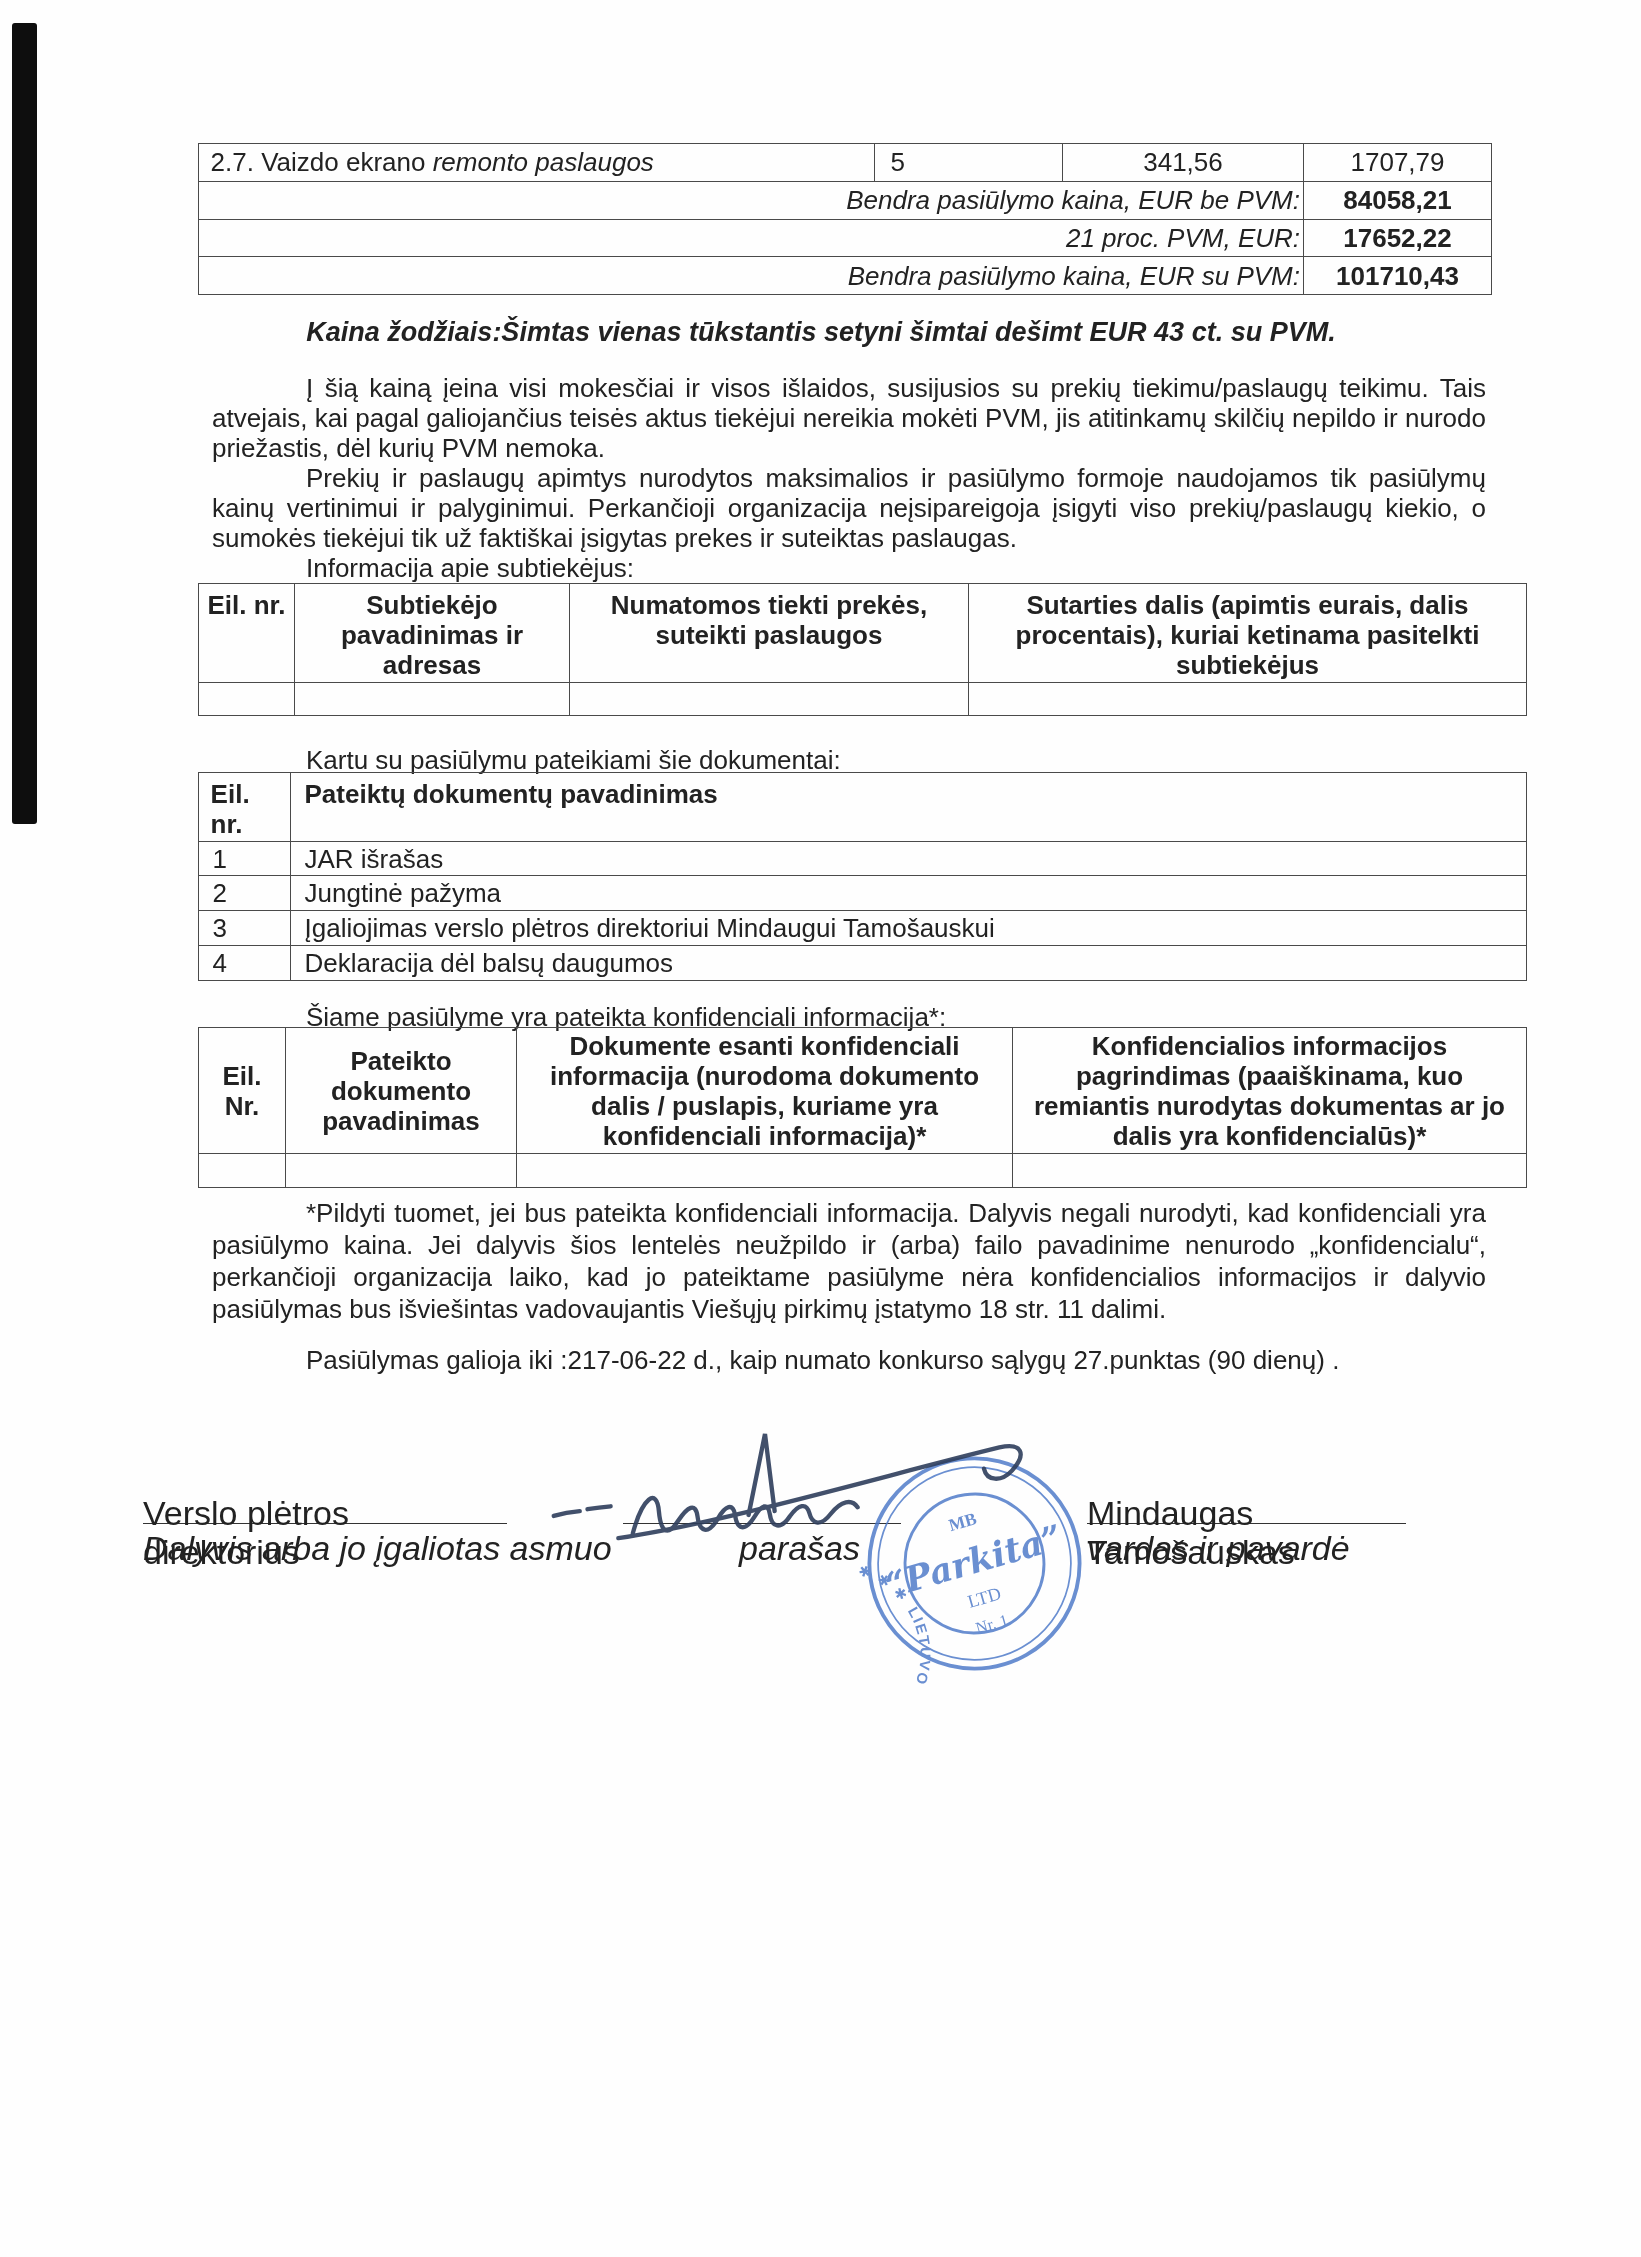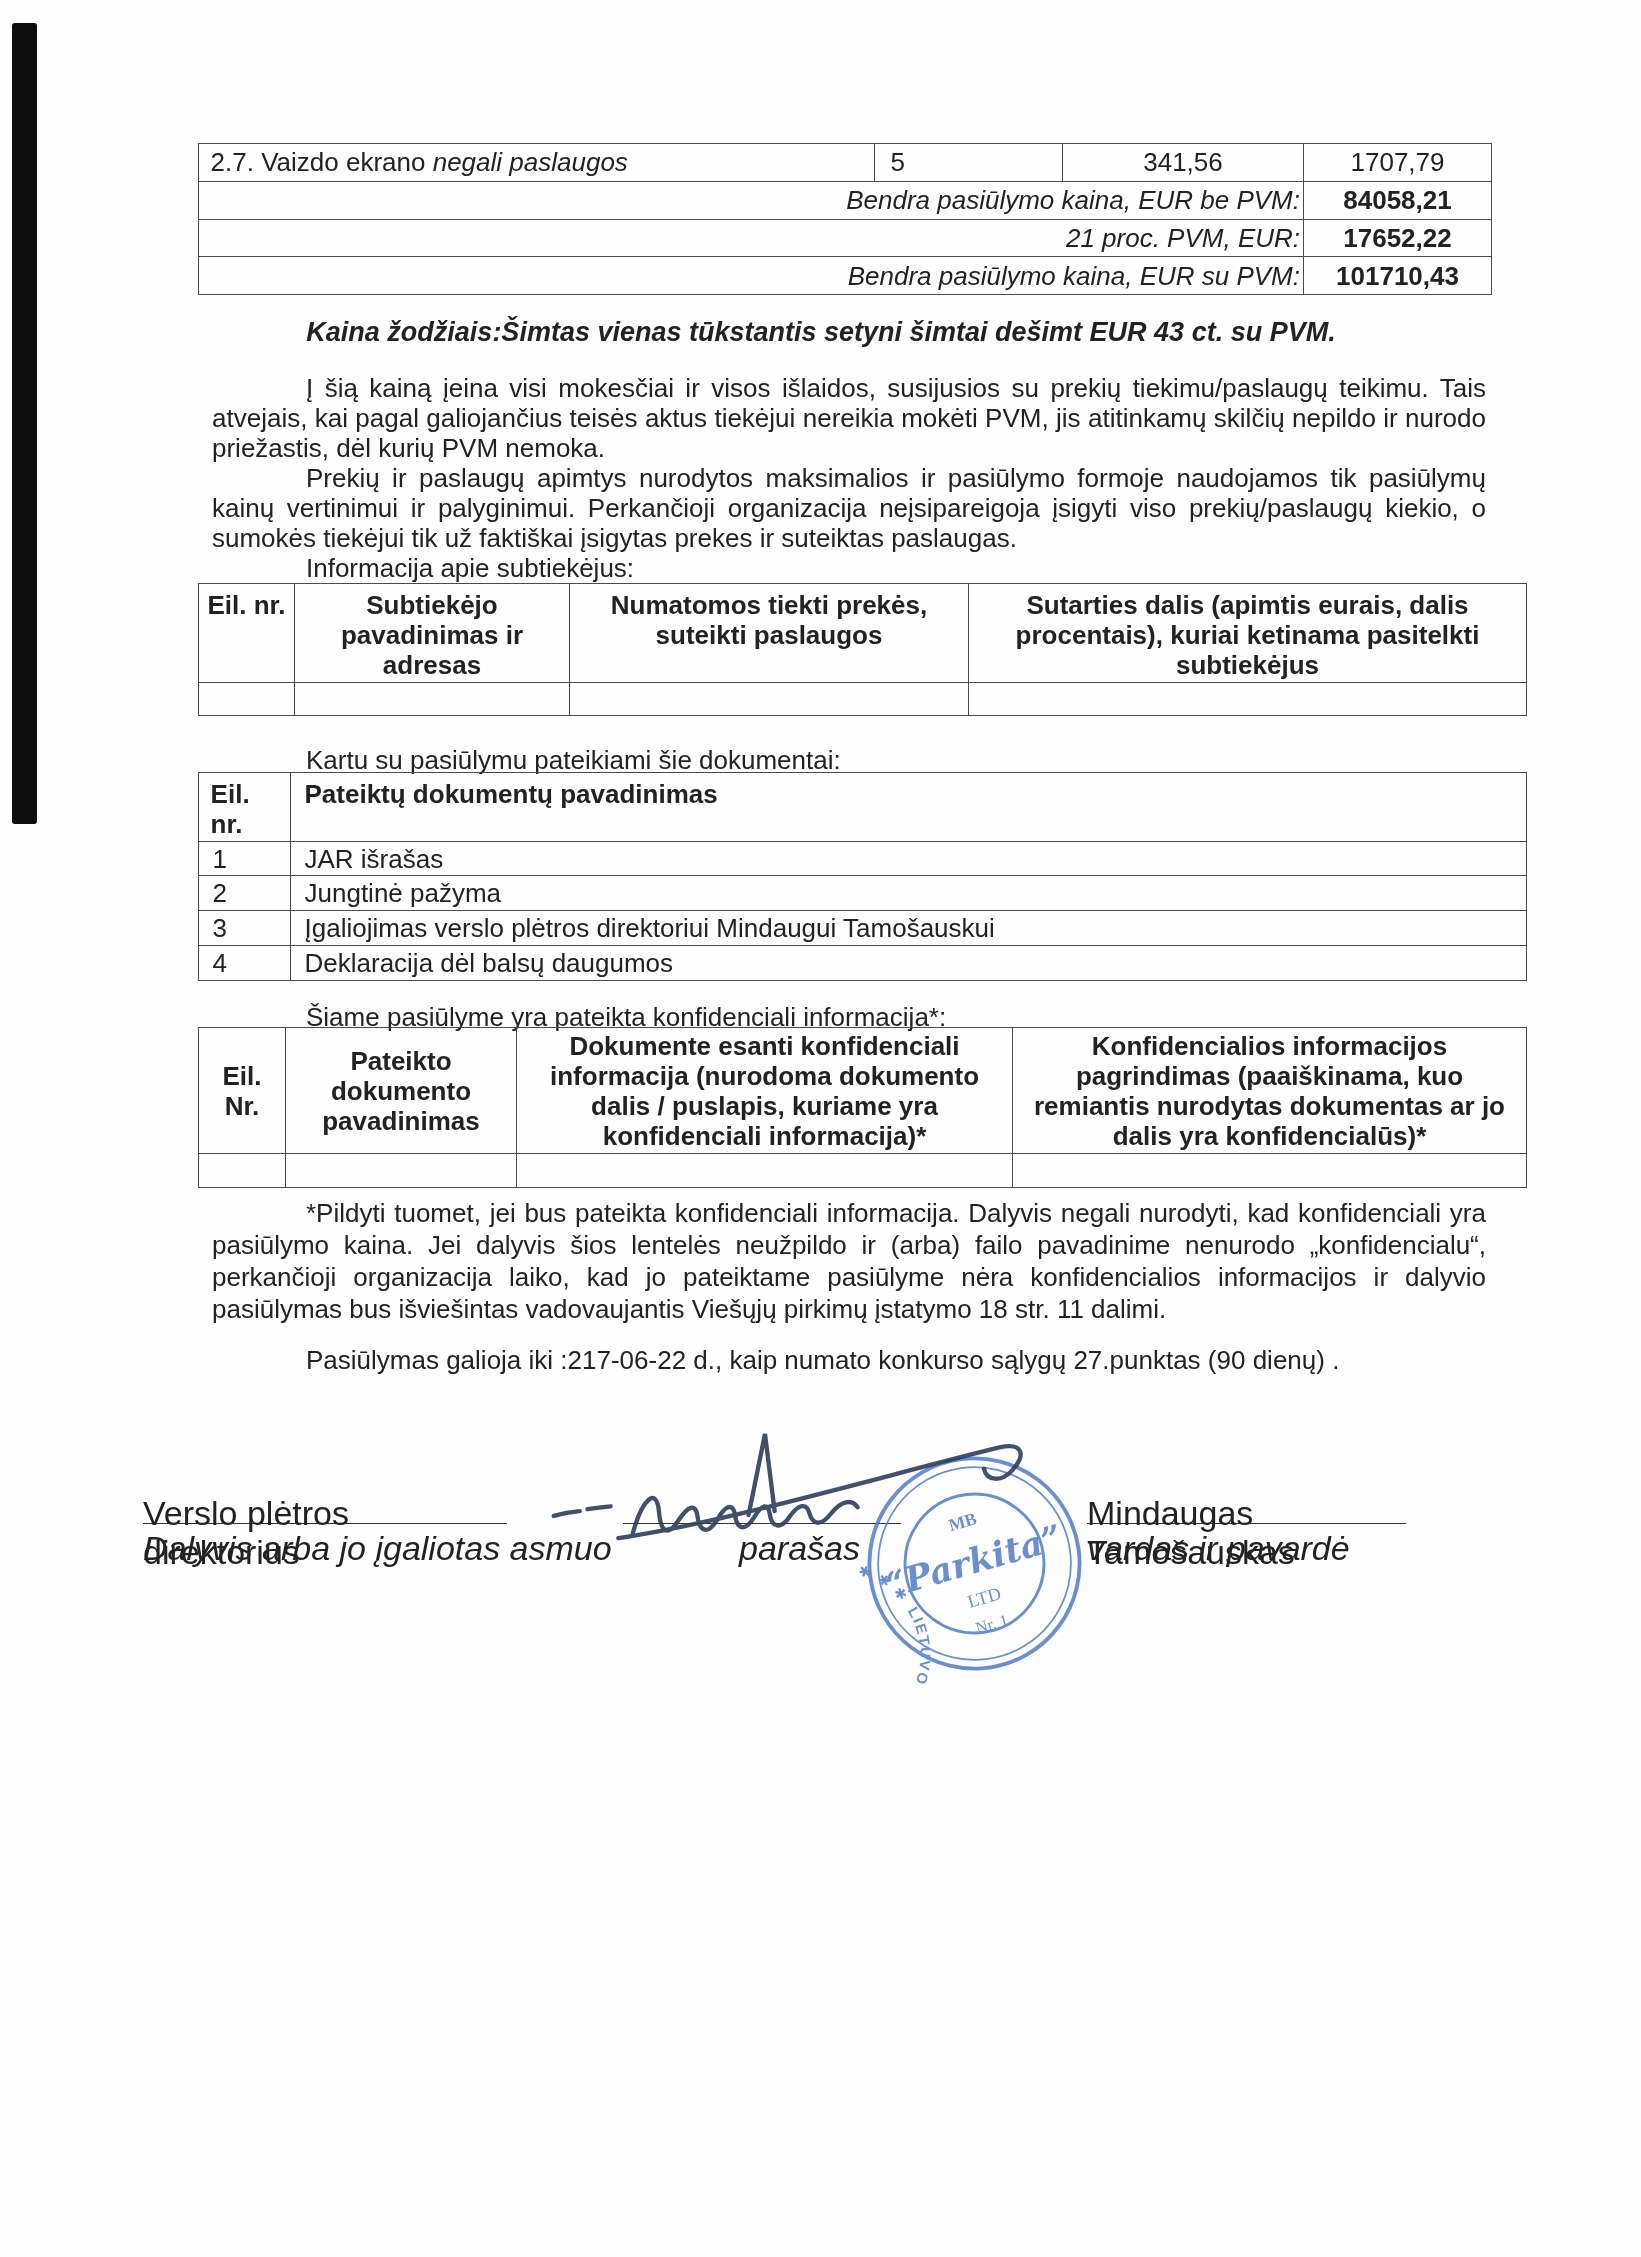--- a/index.html
+++ b/index.html
@@ -43,21 +43,21 @@
 
   <table class="abs ptable" style="left:198px;top:143px;width:1294px;">
     <colgroup>
         <col style="width:676px">
         <col style="width:188px">
         <col style="width:241px">
         <col style="width:188px">
       </colgroup>
     <tbody>
         <tr style="height:37px;">
-      <td class="name"><span>2.7. Vaizdo ekrano </span><span class="i">negali paslaugos</span></td>
+      <td class="name"><span>2.7. Vaizdo ekrano </span><span class="i">remonto paslaugos</span></td>
       <td class="qty">5</td>
       <td class="num">341,56</td>
       <td class="num">1707,79</td>
     </tr>
     <tr>
       <td colspan="3" class="sumlab">Bendra pasiūlymo kaina, EUR be PVM:</td>
       <td class="sumval">84058,21</td>
     </tr>
     <tr>
       <td colspan="3" class="sumlab">21 proc. PVM, EUR:</td>

